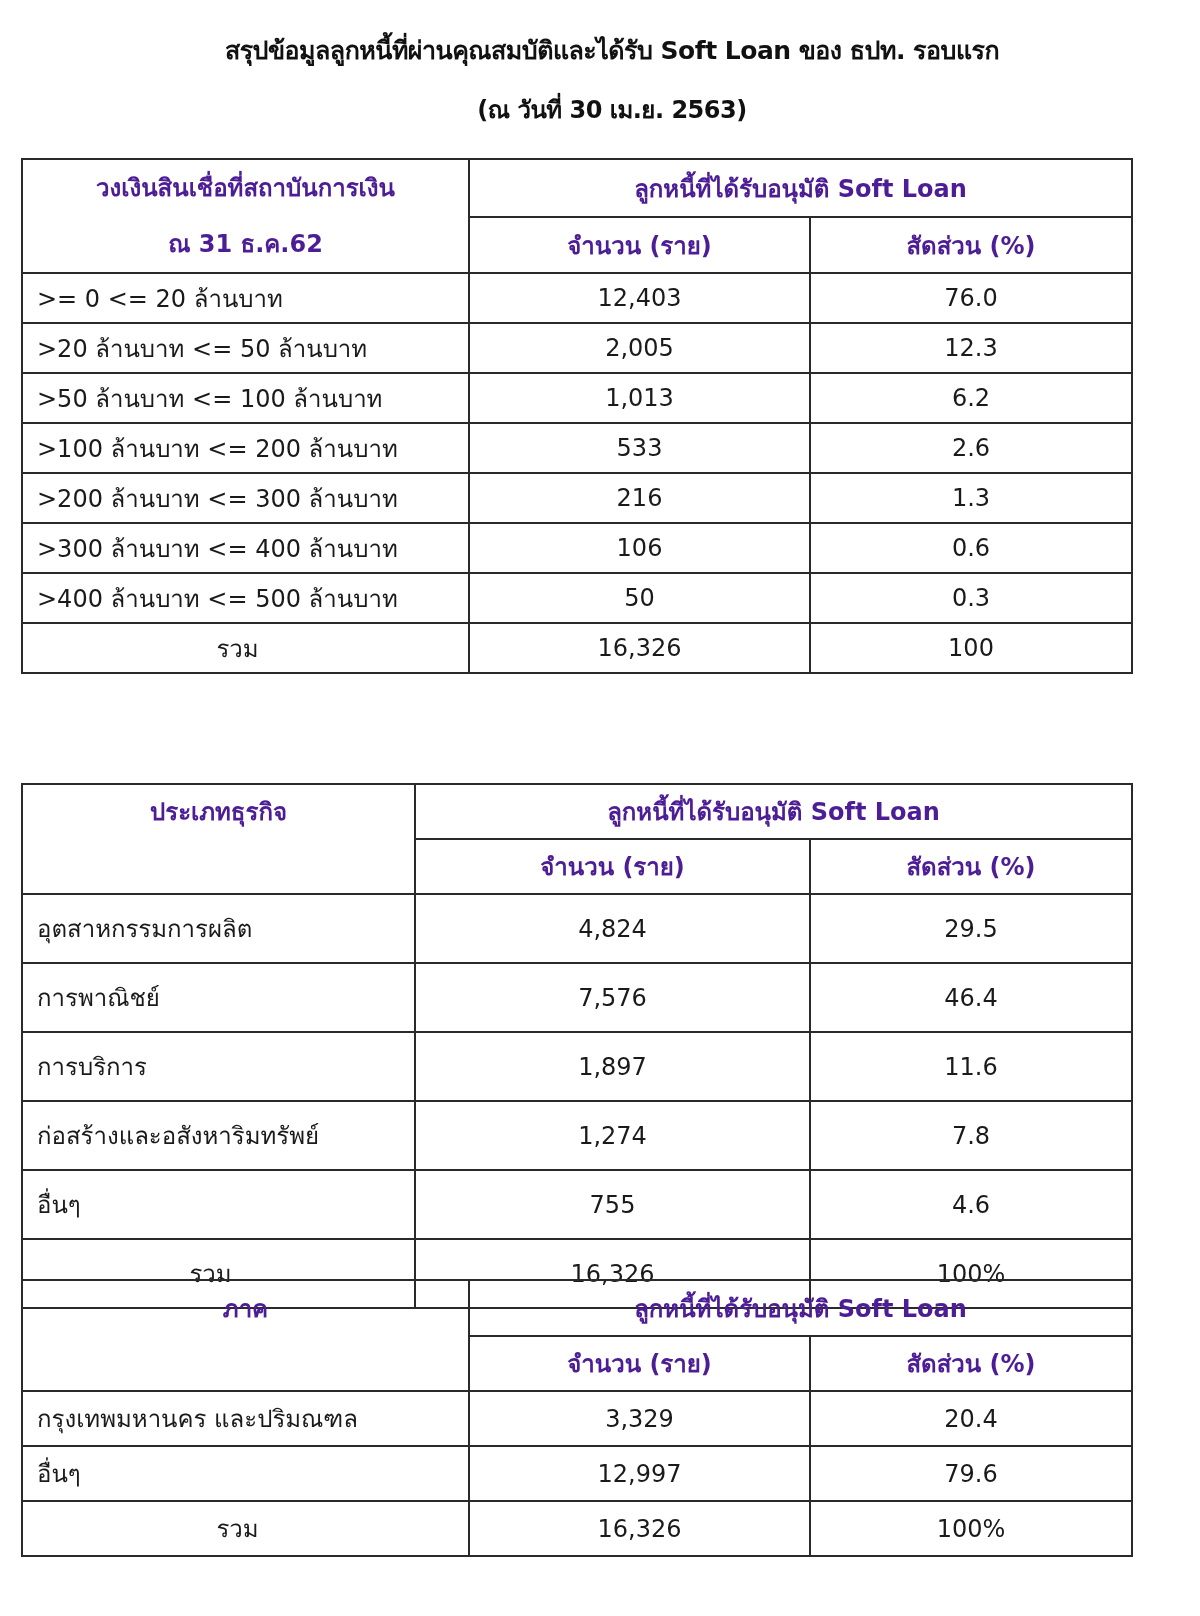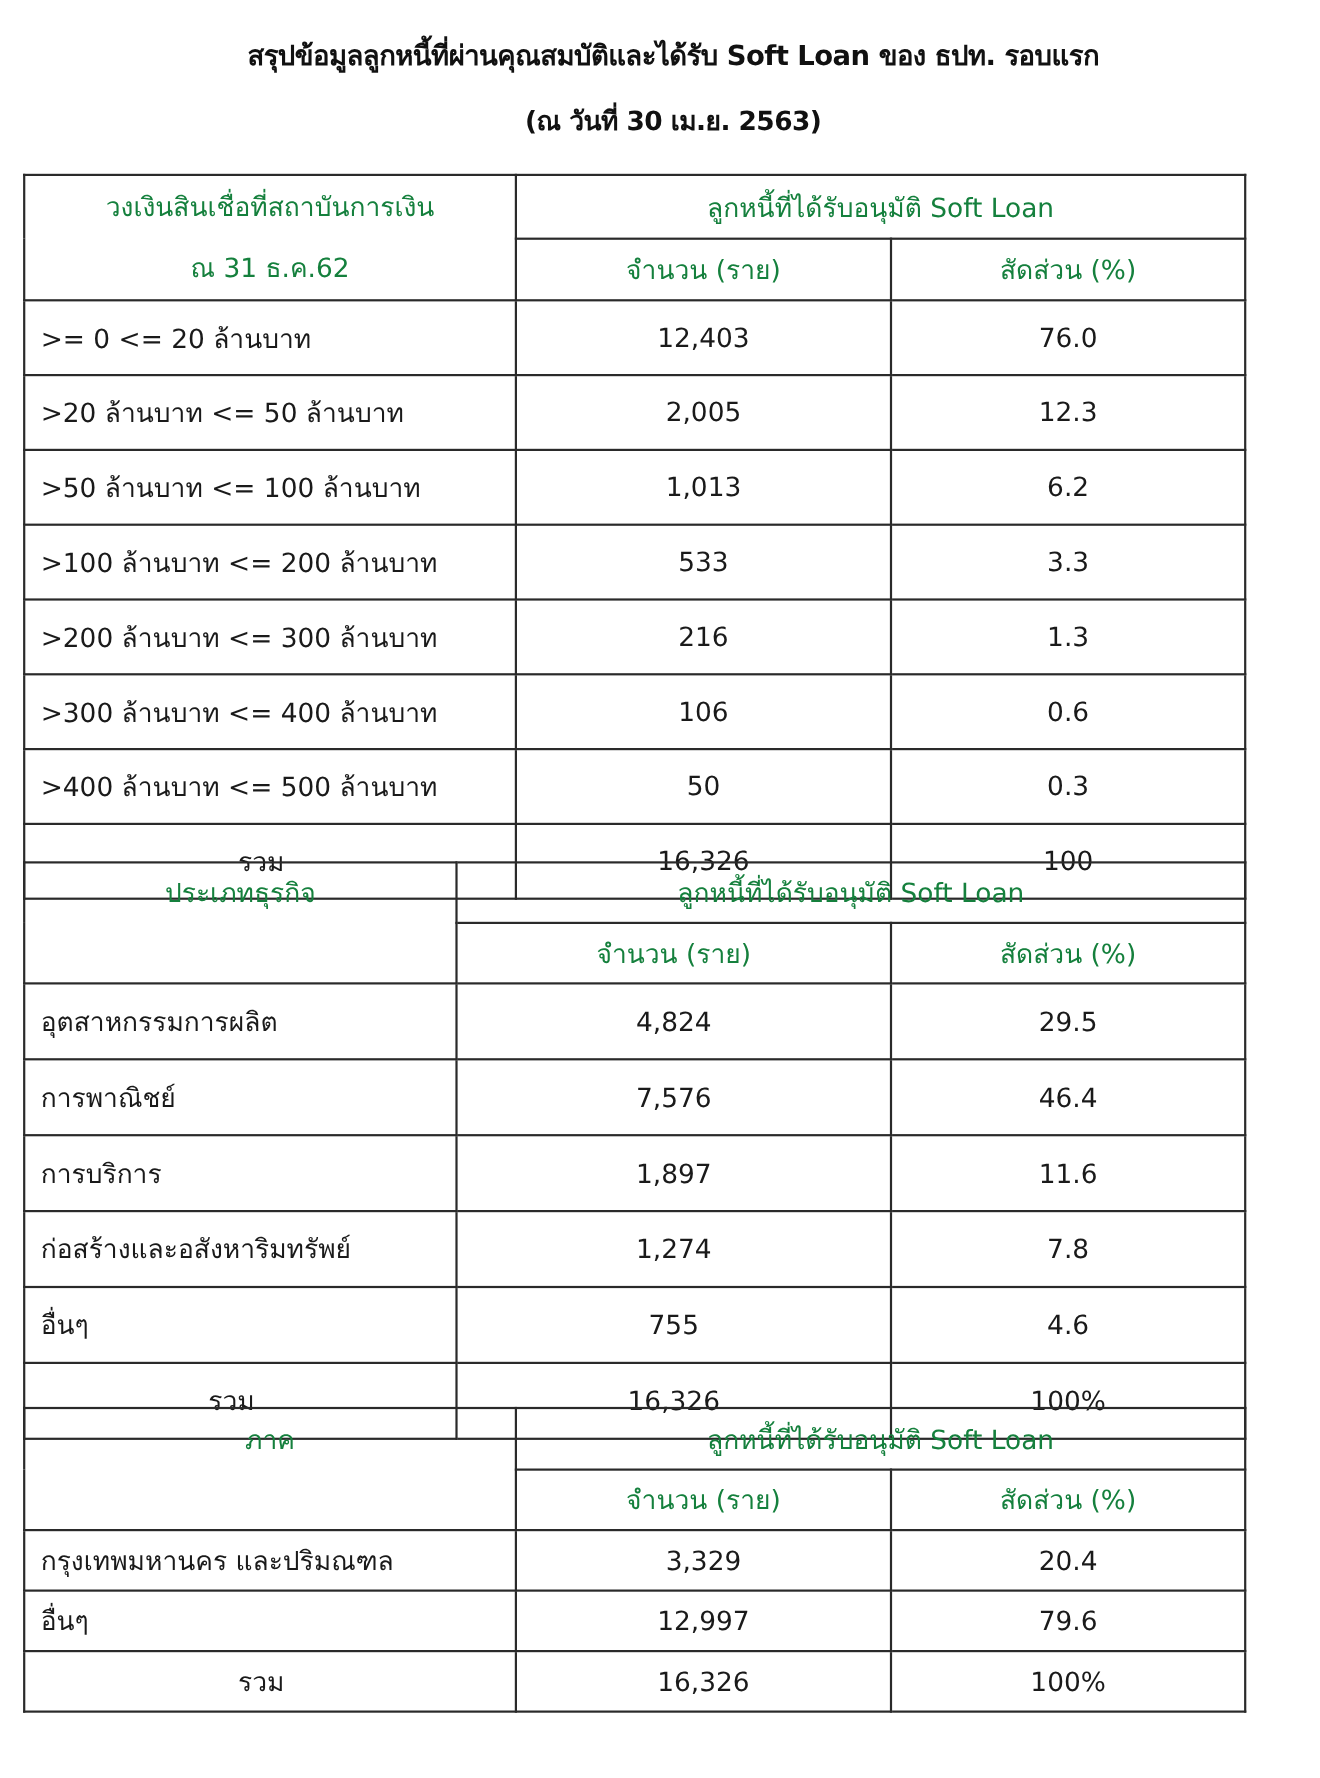--- a/index.html
+++ b/index.html
@@ -38,22 +38,22 @@
     }
     table.dtable td, table.dtable th {
       border: 2px solid #2a2a2a;
       padding: 0;
       font-weight: normal;
       vertical-align: middle;
       overflow: hidden;
       white-space: nowrap;
     }
     table.dtable th {
-      font-weight: normal;
-      color: #15803d;
+      font-weight: bold;
+      color: #4c1d95;
     }
     .hdr-left {
       text-align: center;
       vertical-align: top !important;
     }
     .hdr-left .line {
       display: block;
       height: 56px;
       line-height: 56px;
     }
@@ -65,21 +65,21 @@
     .total-label {
       text-align: center;
       padding-right: 16px !important;
       font-weight: bold;
     }
     .total-val { text-align: center; font-weight: bold; }
 
     #table-credit { top: 158px; }
     #table-credit tr.h1 { height: 58px; }
     #table-credit tr.h2 { height: 56px; }
-    #table-credit tr.r  { height: 68px; padding-left: 41px; }
+    #table-credit tr.r  { height: 50px; padding-left: 41px; }
 
     #table-business { top: 783px; }
     #table-business tr.h1 { height: 55px; }
     #table-business tr.h2 { height: 55px; }
     #table-business tr.r  { height: 69px; }
     #table-business .hdr-left .line { height: 55px; line-height: 55px; }
 
     #table-region { top: 1279px; }
     #table-region tr.h1 { height: 56px; }
     #table-region tr.h2 { height: 55px; }
@@ -120,21 +120,21 @@
     <td class="num">12.3</td>
   </tr>
   <tr class="r">
     <td class="cat">&gt;50 ล้านบาท &lt;= 100 ล้านบาท</td>
     <td class="num">1,013</td>
     <td class="num">6.2</td>
   </tr>
   <tr class="r">
     <td class="cat">&gt;100 ล้านบาท &lt;= 200 ล้านบาท</td>
     <td class="num">533</td>
-    <td class="num">3.3</td>
+    <td class="num">2.6</td>
   </tr>
   <tr class="r">
     <td class="cat">&gt;200 ล้านบาท &lt;= 300 ล้านบาท</td>
     <td class="num">216</td>
     <td class="num">1.3</td>
   </tr>
   <tr class="r">
     <td class="cat">&gt;300 ล้านบาท &lt;= 400 ล้านบาท</td>
     <td class="num">106</td>
     <td class="num">0.6</td>

